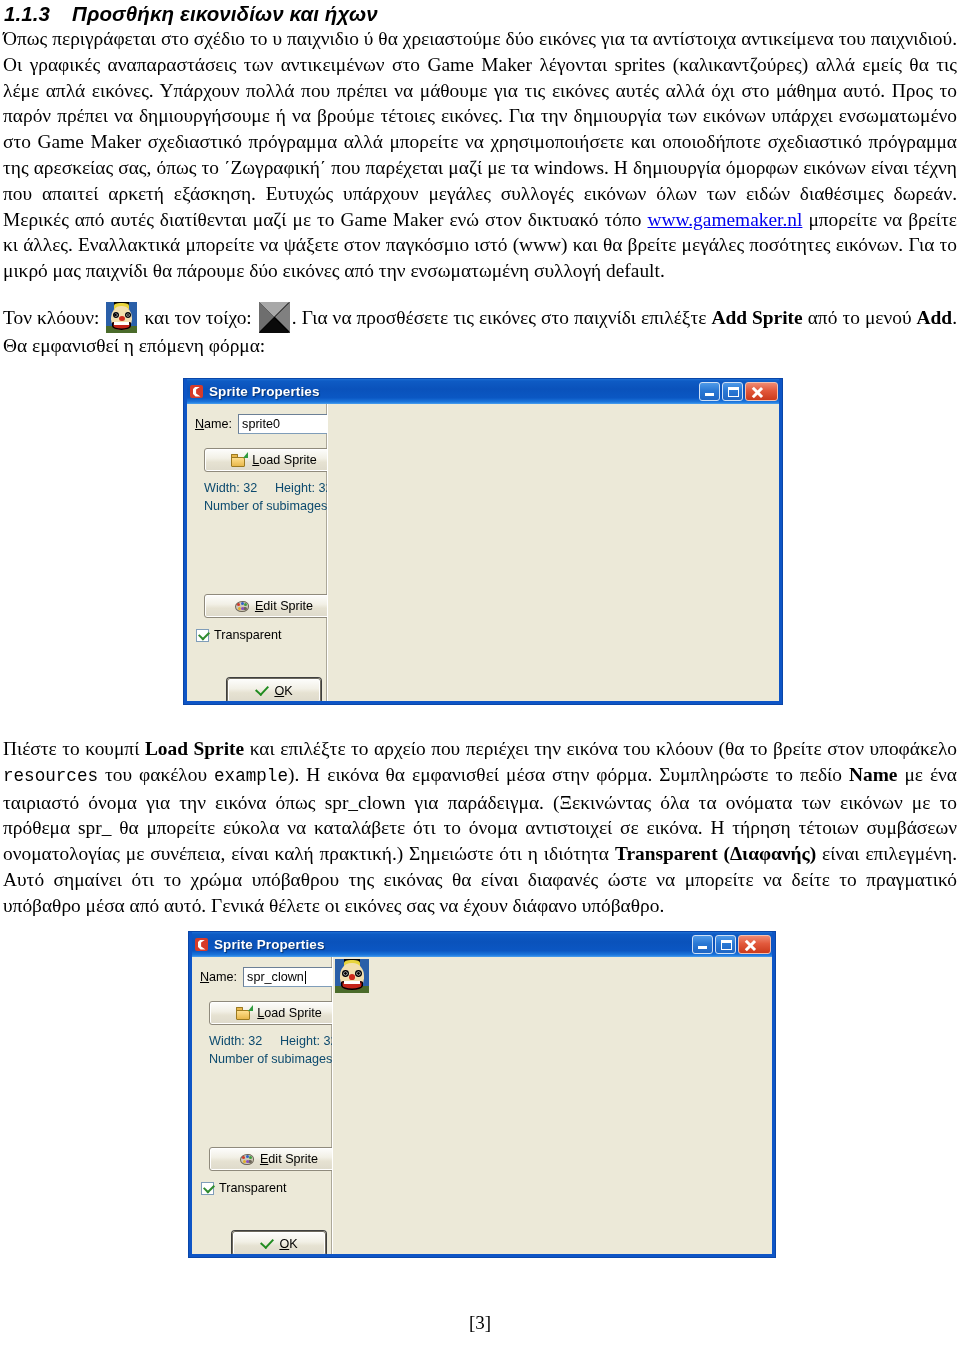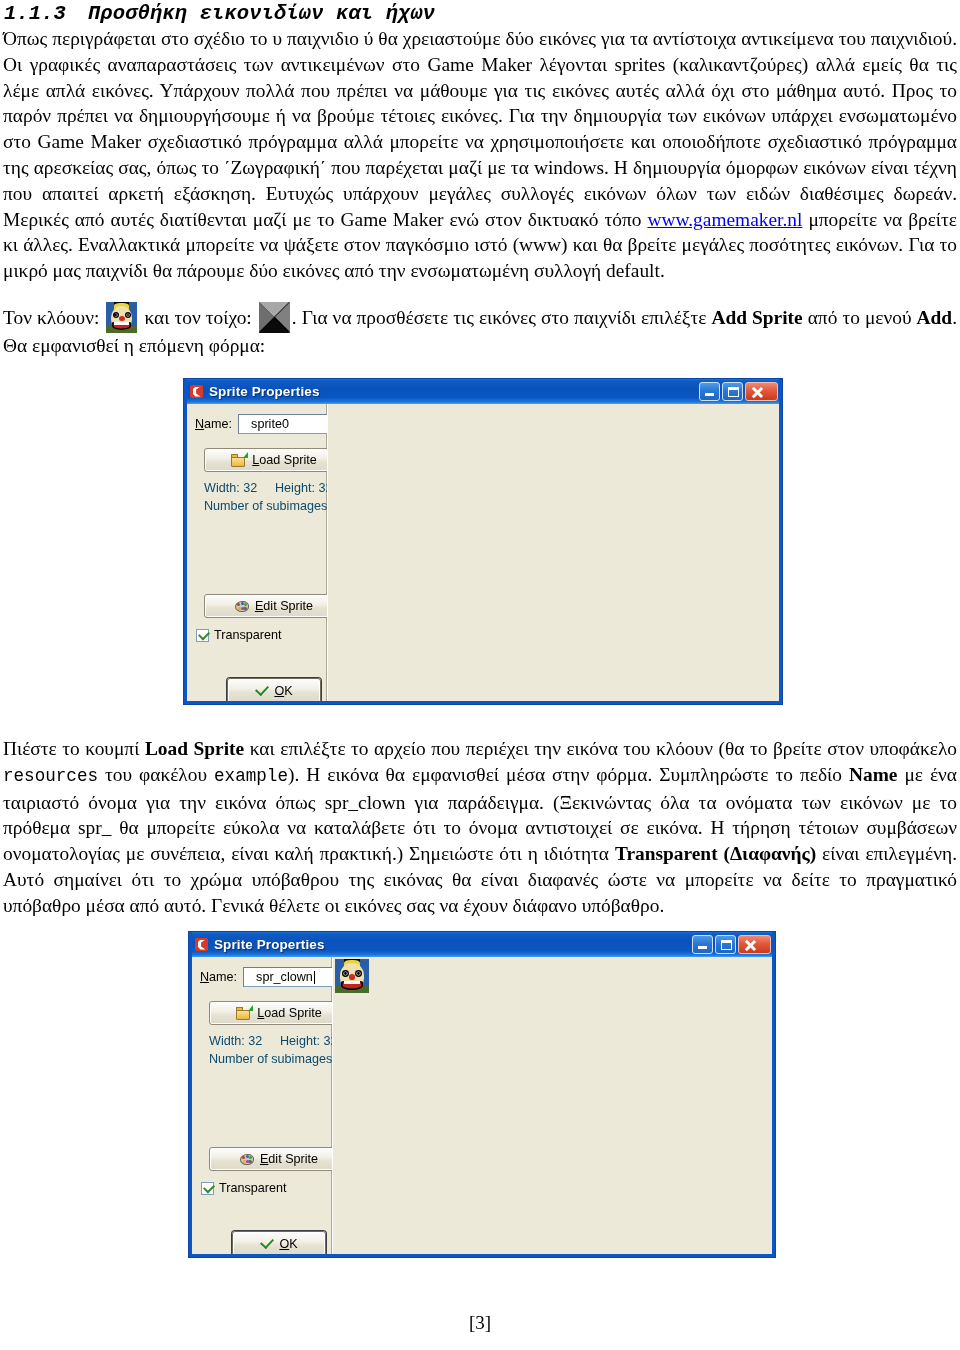--- a/index.html
+++ b/index.html
@@ -20,21 +20,21 @@
     left: 0; top: 0;
     width: 960px;
     height: 1350px;
   }
 
   
   .heading {
     position: absolute;
     left: 4px;
     top: 2px;
-    font-family: Liberation Mono, monospace;
+    font-family: Liberation Sans, sans-serif;
     font-weight: bold;
     font-style: italic;
     font-size: 20.5px;
     letter-spacing: 0.1px;
     white-space: nowrap;
   }
   .heading .num { margin-right: 22px; }
 
   
   .para {
@@ -277,21 +277,21 @@
   }
   .fld-label u { text-decoration: underline; }
   .txtbox {
     background: #ffffff;
     border: 1px solid #7f9db9;
     border-top-color: #6b7f96;
     border-left-color: #6b7f96;
     font-size: 12.6px;
     font-family: "Liberation Sans", "DejaVu Sans", sans-serif;
     color: #000;
-    padding: 2px 12px;
+    padding: 2px 3px;
     box-sizing: border-box;
     height: 20px;
     line-height: 15px;
     display: flex;
     align-items: center;
     position: relative;
   }
   .caret {
     display: inline-block;
     width: 1px;

